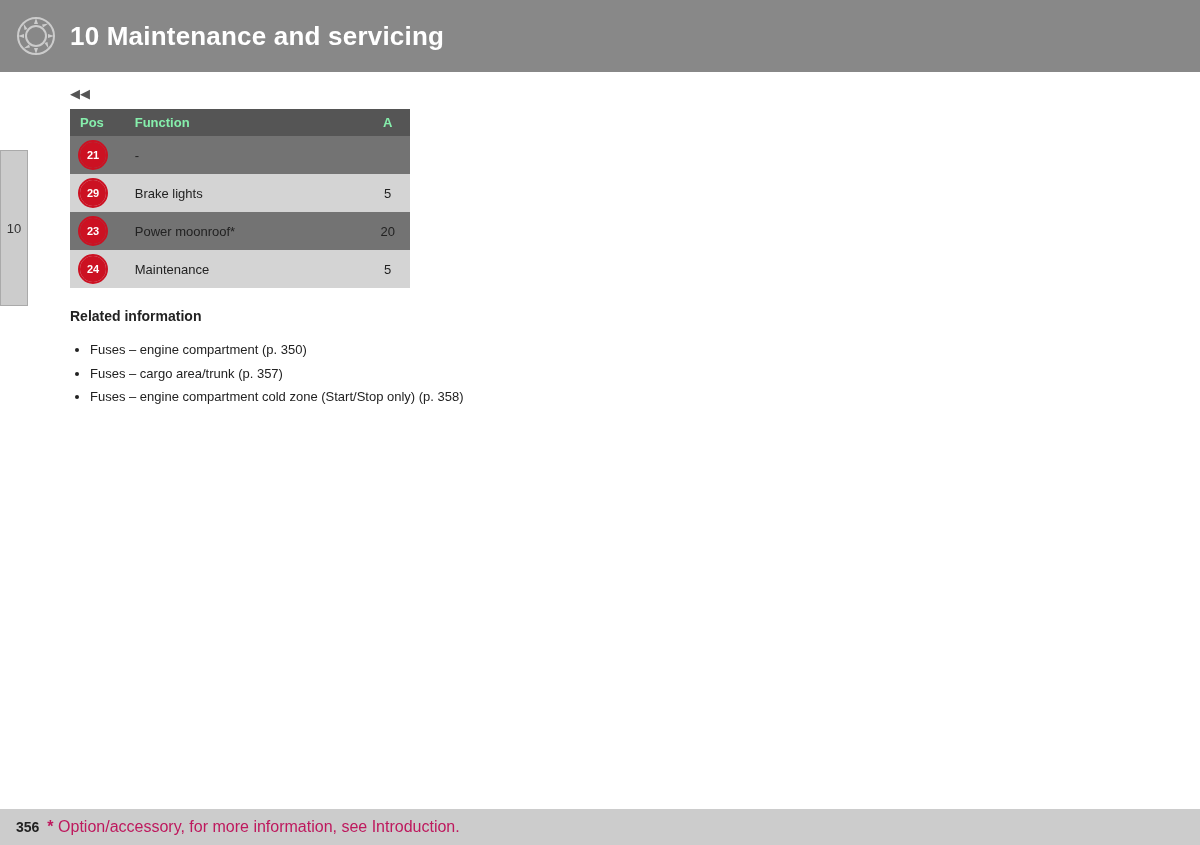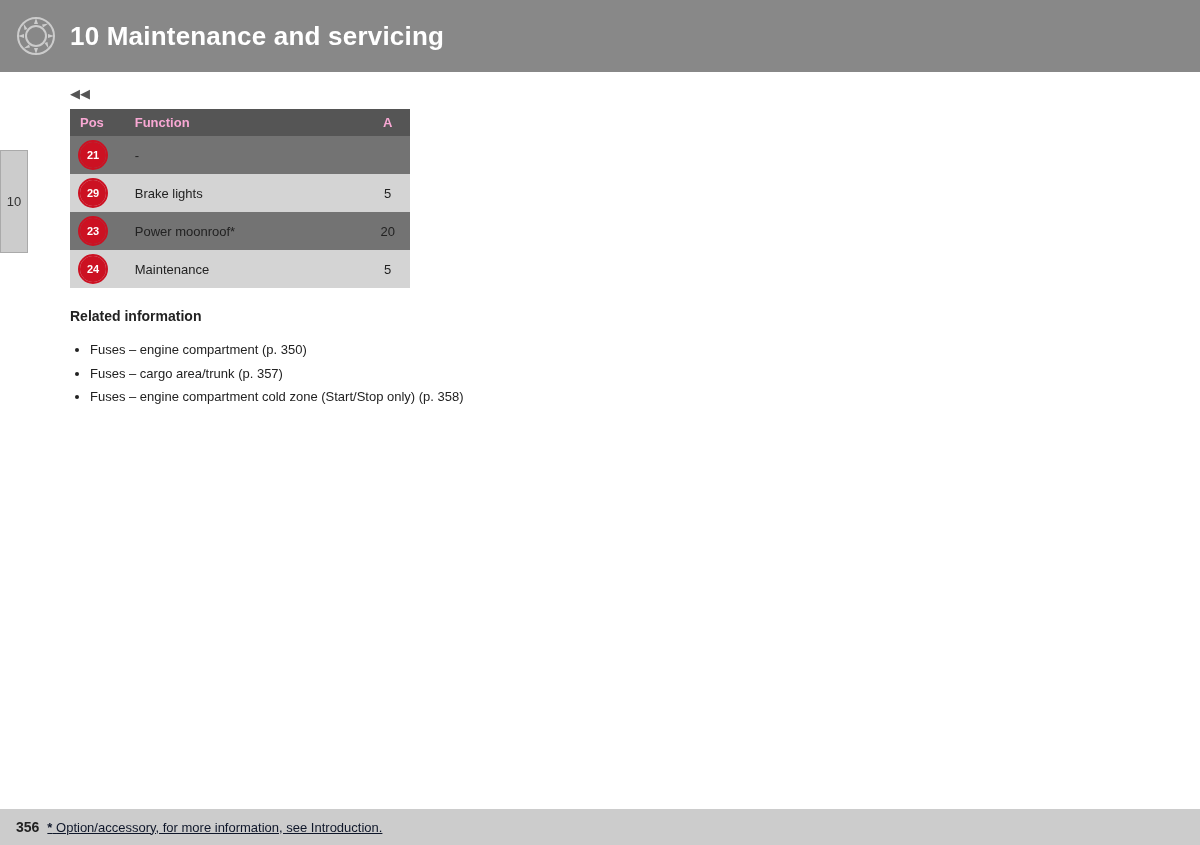--- a/index.html
+++ b/index.html
@@ -43,21 +43,21 @@
       width: 28px;
       background: #ccc;
       border: 1px solid #aaa;
       display: flex;
       align-items: center;
       justify-content: center;
       font-size: 13px;
       color: #333;
       padding: 24px 4px;
       writing-mode: horizontal-tb;
-      height: 103px;
+      height: 156px;
     }
 
     
     .main-content {
       padding: 14px 60px 14px 60px;
       position: relative;
     }
 
     
     .back-arrows {
@@ -68,21 +68,21 @@
     }
 
     
     .fuse-table {
       border-collapse: collapse;
       width: 340px;
       margin-left: 10px;
     }
     .fuse-table th {
       background: #555;
-      color: #f9a8d4;
+      color: #86efac;
       text-align: left;
       padding: 6px 10px;
       font-size: 13px;
       font-weight: bold;
     }
     .fuse-table th.col-pos {
       width: 55px;
     }
     .fuse-table th.col-function {
       width: 245px;
@@ -161,23 +161,22 @@
       align-items: center;
       padding: 0 16px;
       gap: 8px;
     }
     .footer-page {
       font-size: 14px;
       font-weight: bold;
       color: #222;
     }
     .footer-note {
-      font-size: 13px;
-      color: #0f172a;
-      text-decoration: underline;
+      font-size: 16px;
+      color: #be185d;
     }
     .footer-note span.asterisk {
       font-weight: bold;
     }
   </style>
 </head>
 <body>
 
 <div class="header">
   <svg class="header-icon" viewBox="0 0 40 40" xmlns="http://www.w3.org/2000/svg">

